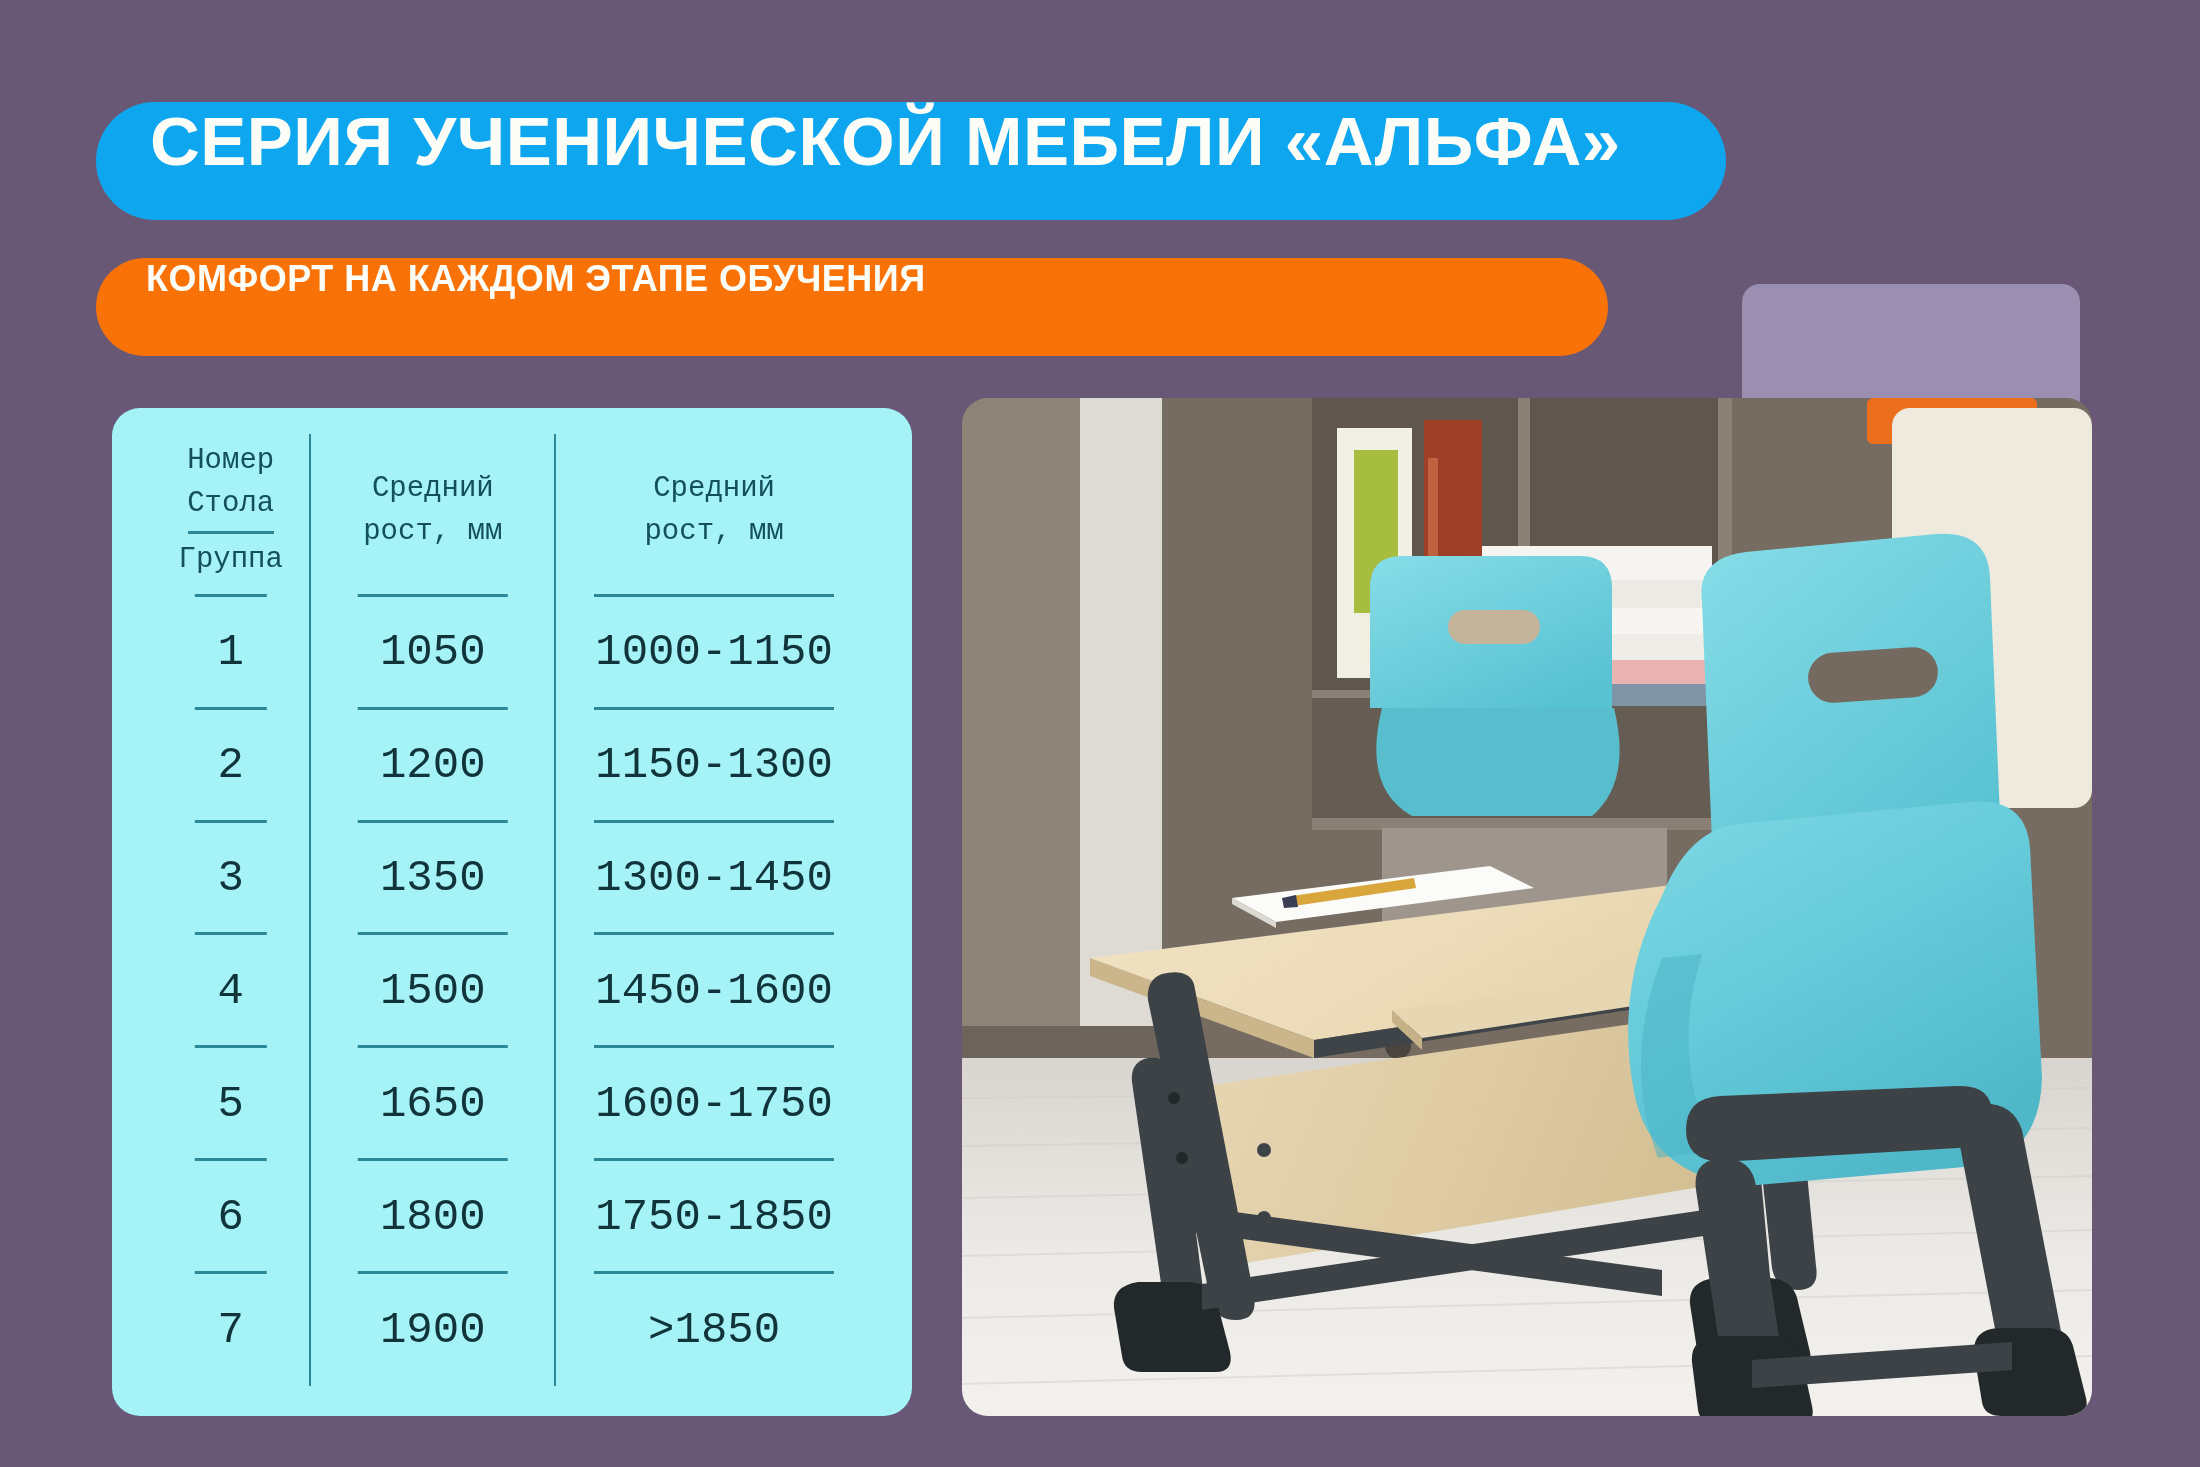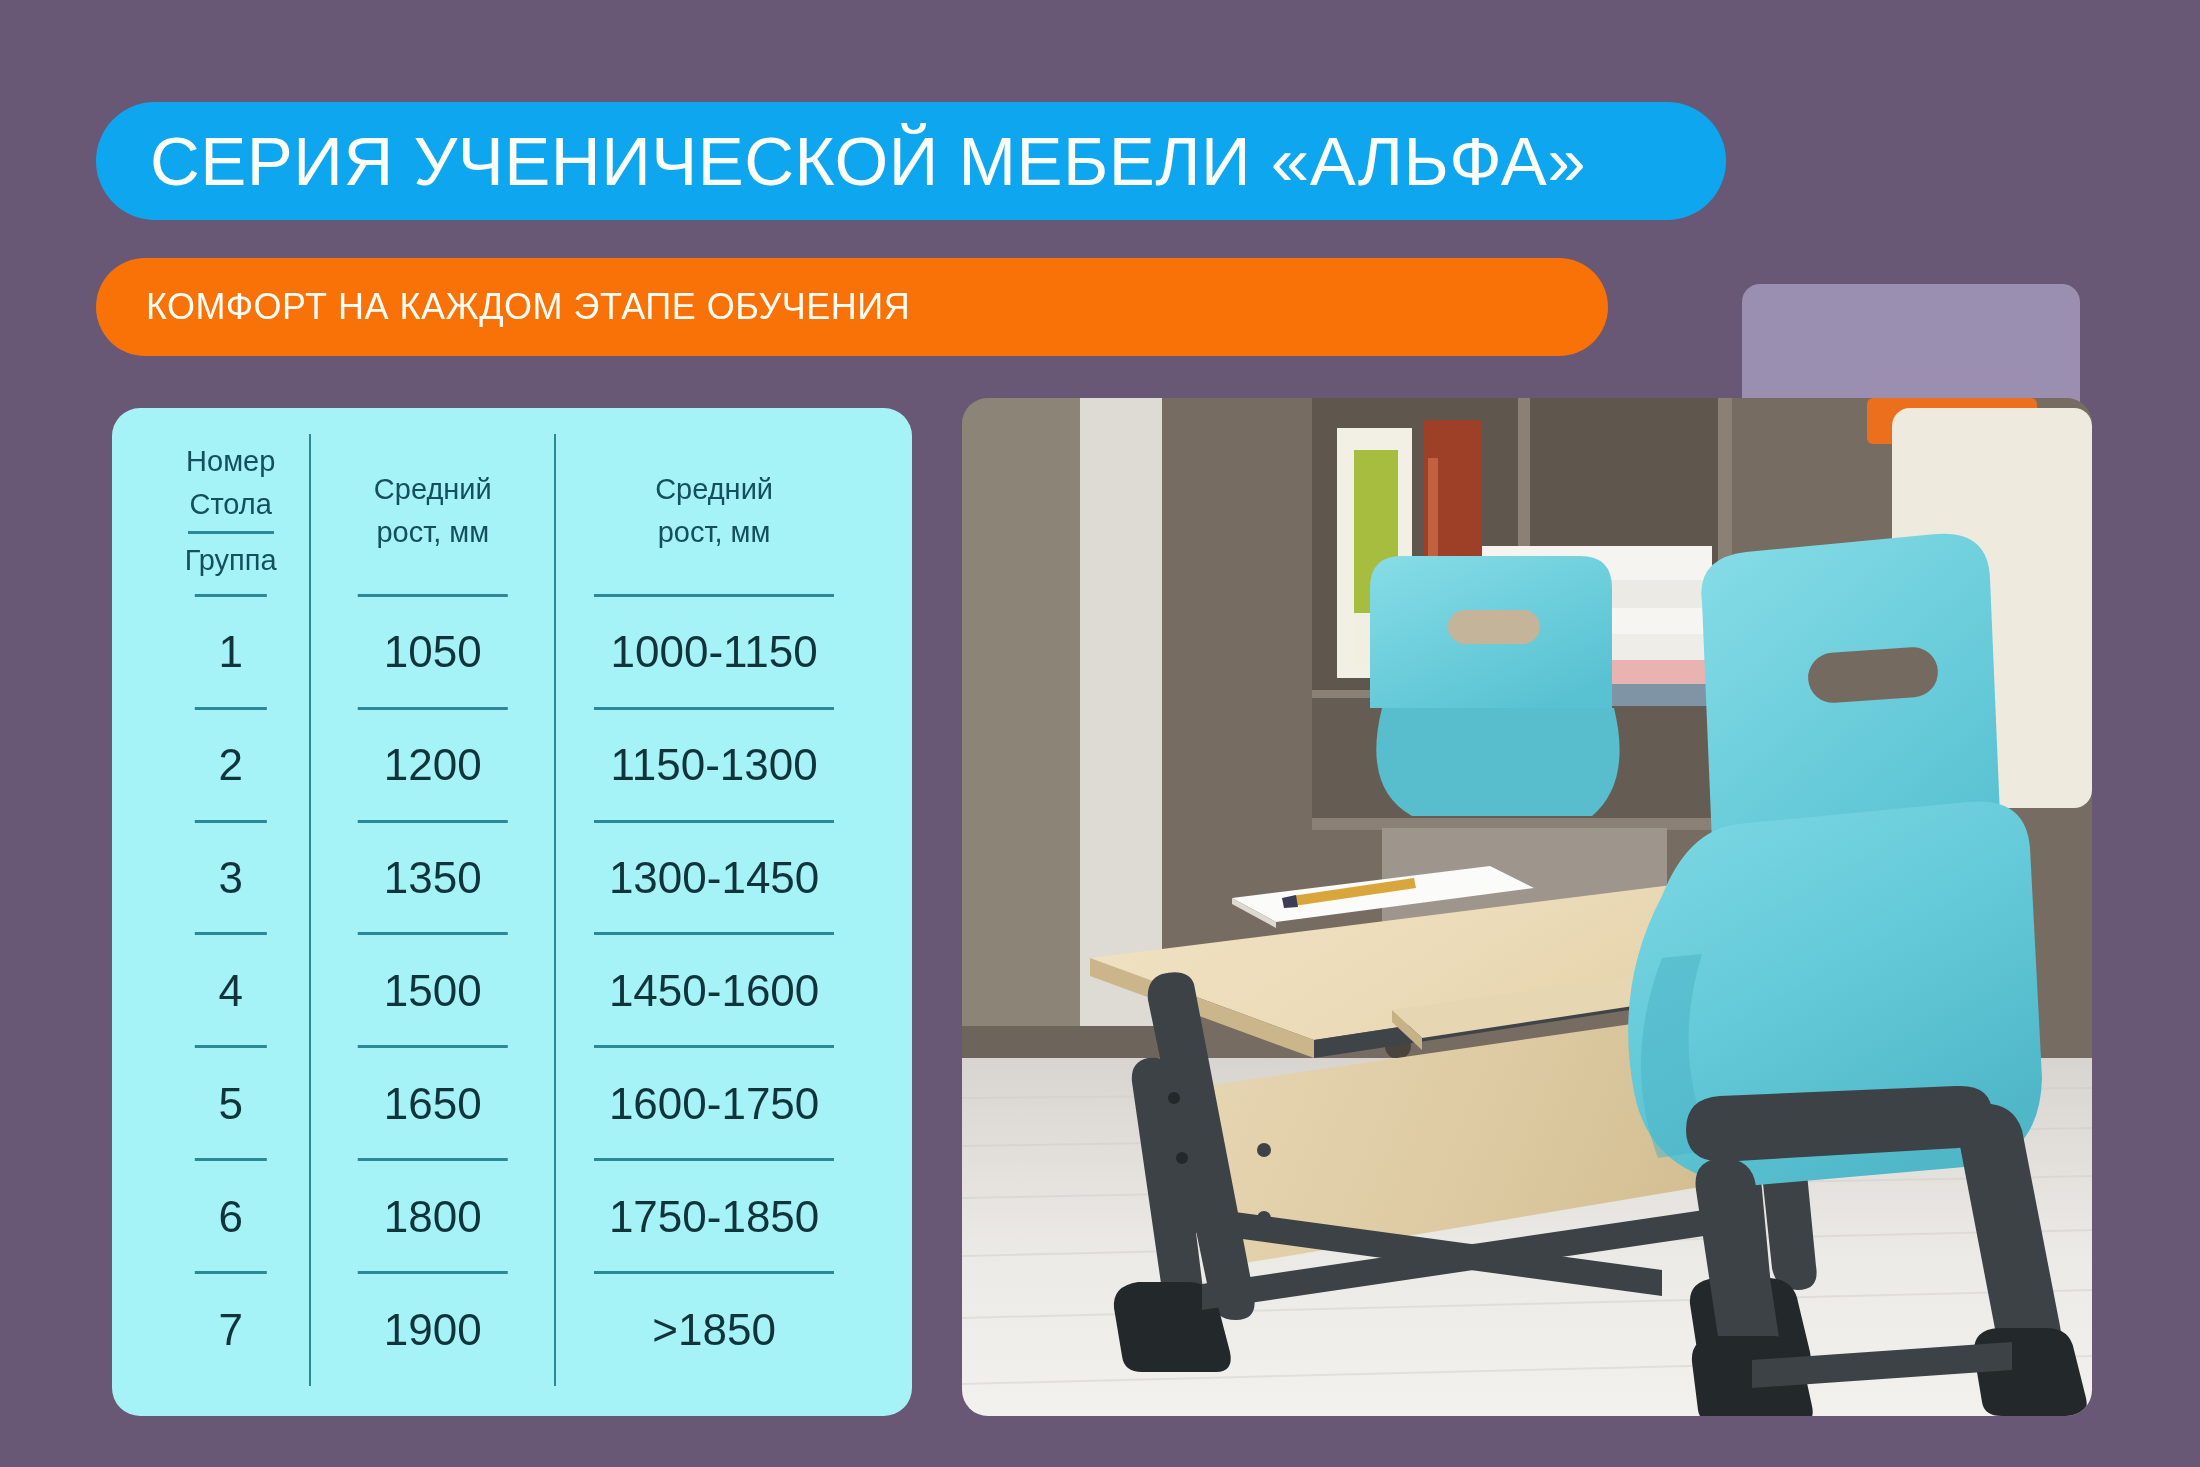--- a/index.html
+++ b/index.html
@@ -16,23 +16,23 @@
     position:absolute;
     left:1742px; top:284px;
     width:338px; height:150px;
     background:#9a8fb0;
     border-radius:18px;
   }
 
   
   .banner{
     position:absolute;
-    display:flex; align-items:center;
+    display:flex; align-items:flex-start;
     color:#fdfdf7;
-    font-weight:normal;
+    font-weight:bold;
     letter-spacing:.5px;
     white-space:nowrap;
   }
   .banner-title{
     left:96px; top:102px;
     width:1630px; height:118px;
     background:#0fa6f0;
     border-radius:60px;
     padding-left:54px;
     font-size:69px;
@@ -47,20 +47,21 @@
   }
 
   
   .table-card{
     position:absolute;
     left:112px; top:408px;
     width:800px; height:1008px;
     background:#a5f2f7;
     border-radius:28px;
     padding:26px 40px 30px 40px;
+    font-family:Liberation Mono, monospace;
   }
   .tbl{
     width:100%; height:100%;
     border-collapse:collapse;
     color:#123c45;
   }
   .tbl th, .tbl td{
     text-align:center;
     vertical-align:middle;
     font-weight:normal;

